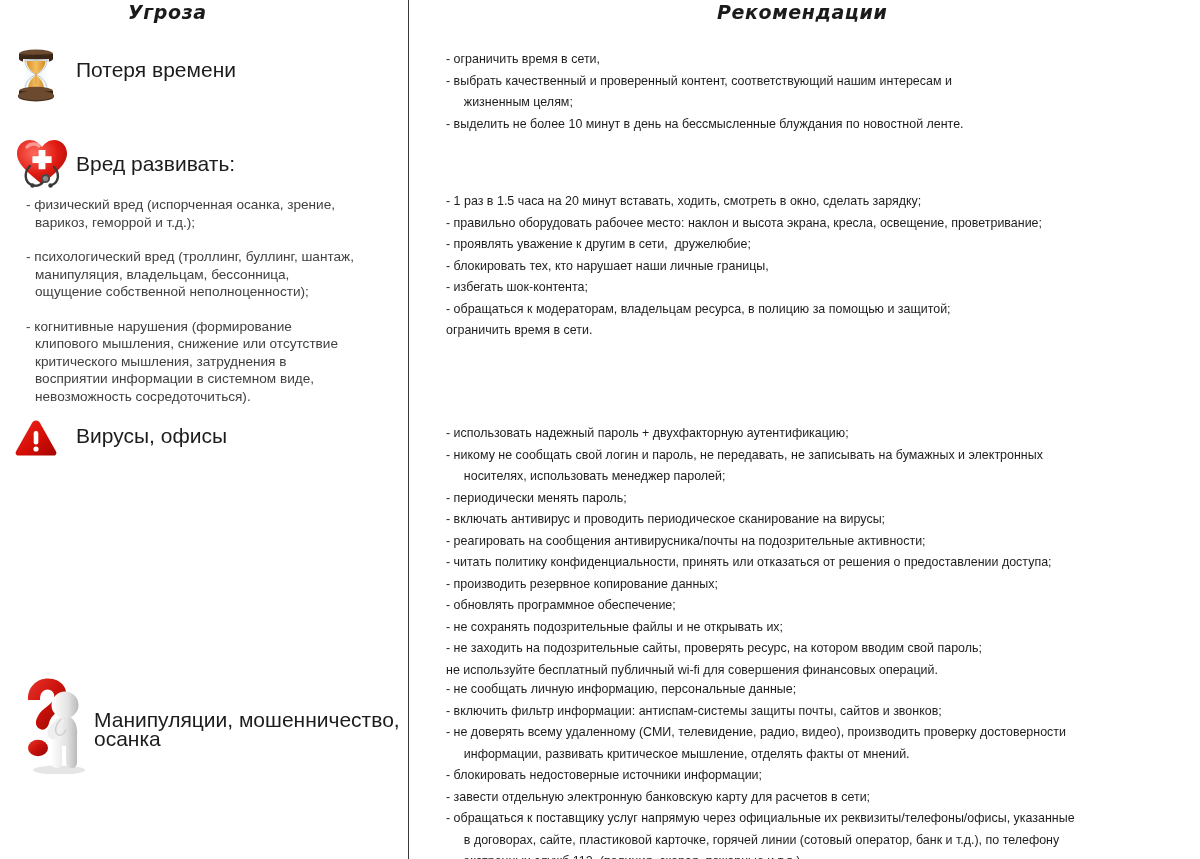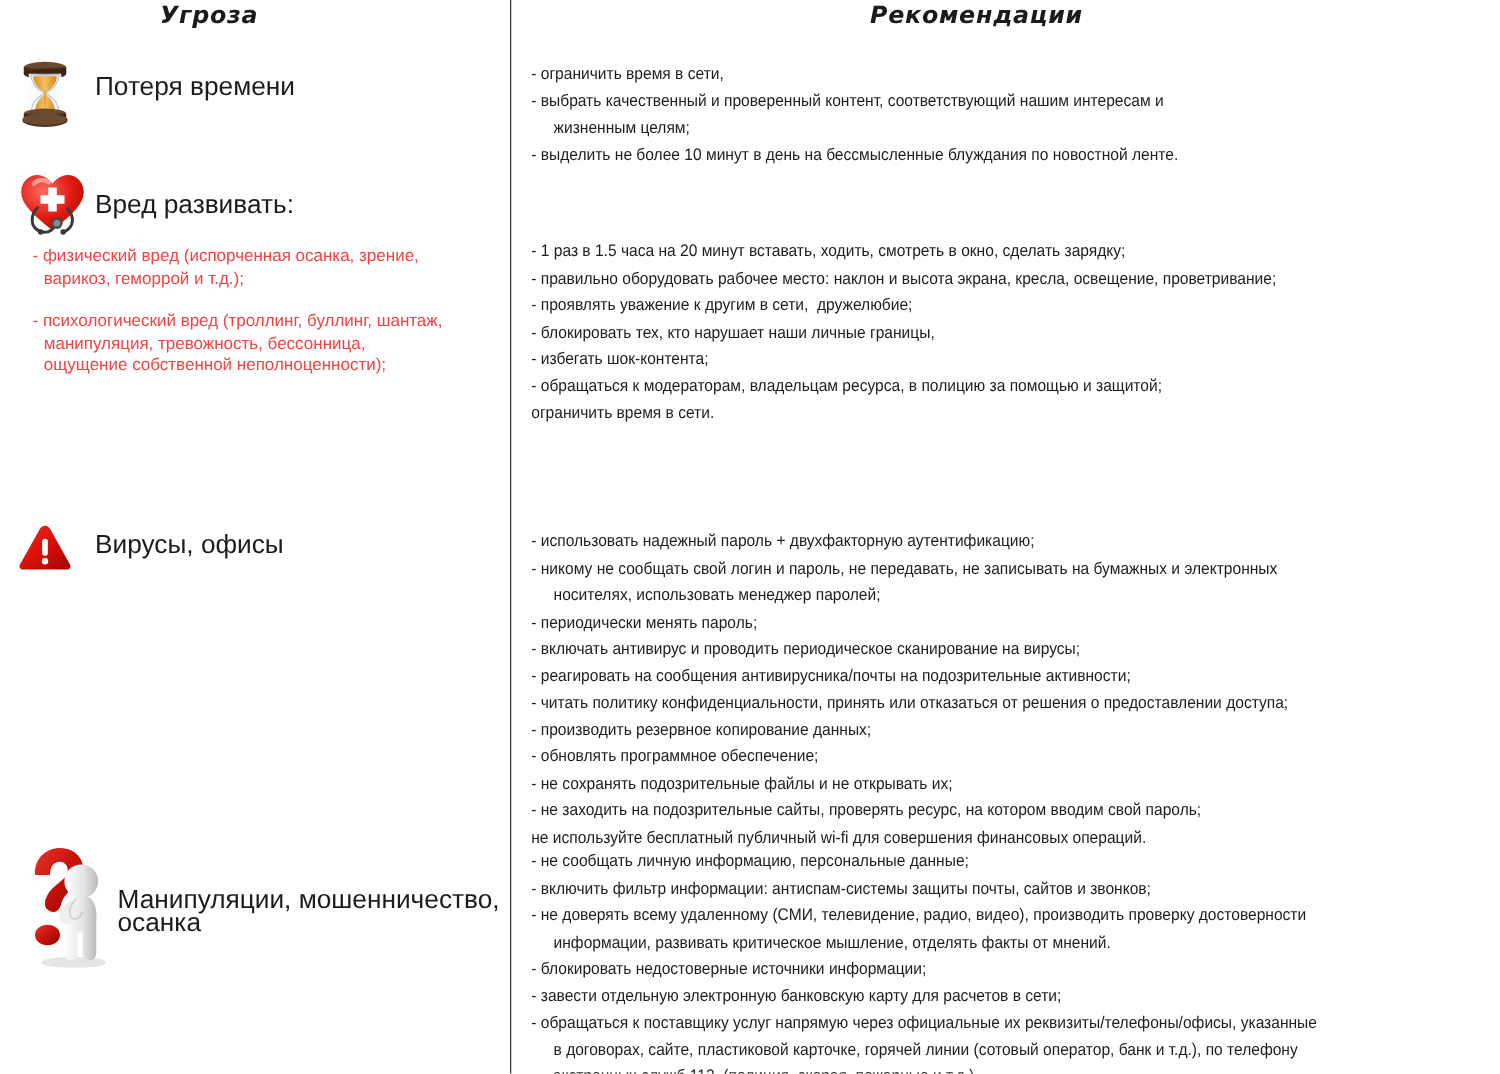--- a/index.html
+++ b/index.html
@@ -19,21 +19,21 @@
   
   .divider {
     position: absolute;
     left: 408px;
     top: 0;
     width: 1px;
     height: 859px;
     background: #3a3a3a;
   }
   .col-left  { position: absolute; left: 0;     top: 0; width: 408px; height: 859px; }
-  .col-right { position: absolute; left: 388px; top: 0; width: 791px; height: 602px; }
+  .col-right { position: absolute; left: 409px; top: 0; width: 791px; height: 602px; }
 
   
   .col-header {
     position: absolute;
     top: 1px;
     font-family: "DejaVu Sans", sans-serif;
     font-style: italic;
     font-weight: bold;
     font-size: 19px;
     letter-spacing: .6px;
@@ -64,21 +64,21 @@
     position: absolute;
     left: 14px;
     top: 0;
   }
   .threat-sublist {
     position: absolute;
     left: 26px;
     width: 375px;
     font-size: 13.6px;
     line-height: 17.5px;
-    color: #ef4444;
+    color: #404040;
   }
   .sub-item { margin-bottom: 13px; white-space: pre-line; text-indent: -9px; padding-left: 9px; }
 
   
   .reco-block {
     position: absolute;
     left: 37px;
     width: 748px;
     font-family: "Liberation Sans Narrow", "Liberation Sans", sans-serif;
     font-size: 13.4px;
@@ -173,22 +173,27 @@
           <circle cx="36.5" cy="49.5" r="2.2" fill="#3a3a3a"></circle>
           <circle cx="18.5" cy="49.5" r="2.2" fill="#3a3a3a"></circle>
         </svg>
       </div>
       <div class="threat-title" style="left:76px; top:18px;">Вред развивать:</div>
     </div>
     <div class="threat-sublist" style="top:60px;">
       <div class="sub-item">- физический вред (испорченная осанка, зрение,
   варикоз, геморрой и т.д.);</div>
       <div class="sub-item" style="margin-top:17px;">- психологический вред (троллинг, буллинг, шантаж,
-  манипуляция, тревожность, бессонница,
+  манипуляция, владельцам, бессонница,
   ощущение собственной неполноценности);</div>
+      <div class="sub-item" style="margin-top:17px;">- когнитивные нарушения (формирование
+  клипового мышления, снижение или отсутствие
+  критического мышления, затруднения в
+  восприятии информации в системном виде,
+  невозможность сосредоточиться).</div>
     </div>
   </div>
 
   <div class="threat" style="top:416px;">
     <div class="threat-head">
       <div class="icon-box" style="top:2px;">
         <svg class="ico-warning" viewBox="0 0 44 40" xmlns="http://www.w3.org/2000/svg">
           <defs>
             <linearGradient id="wtg" x1="0" y1="0" x2="1" y2="1">
               <stop offset="0" stop-color="#f02a20"></stop>

